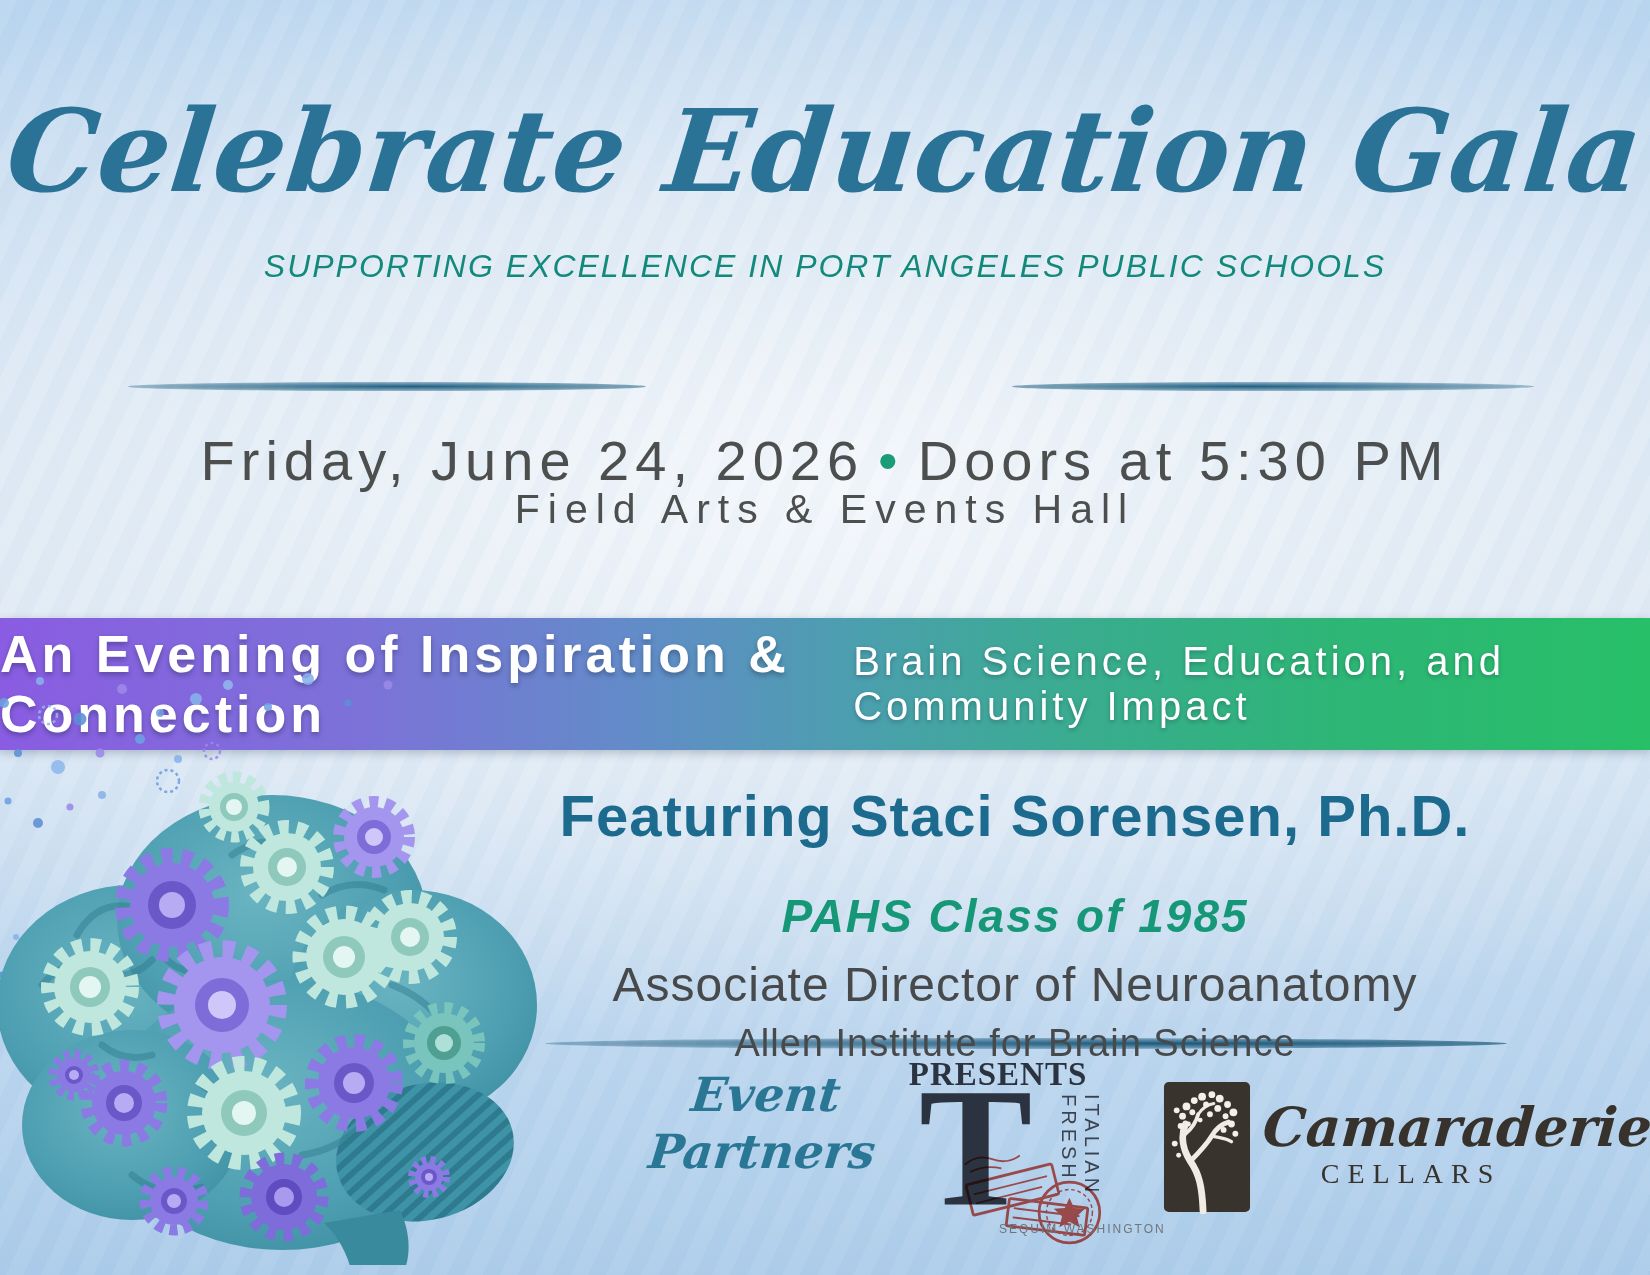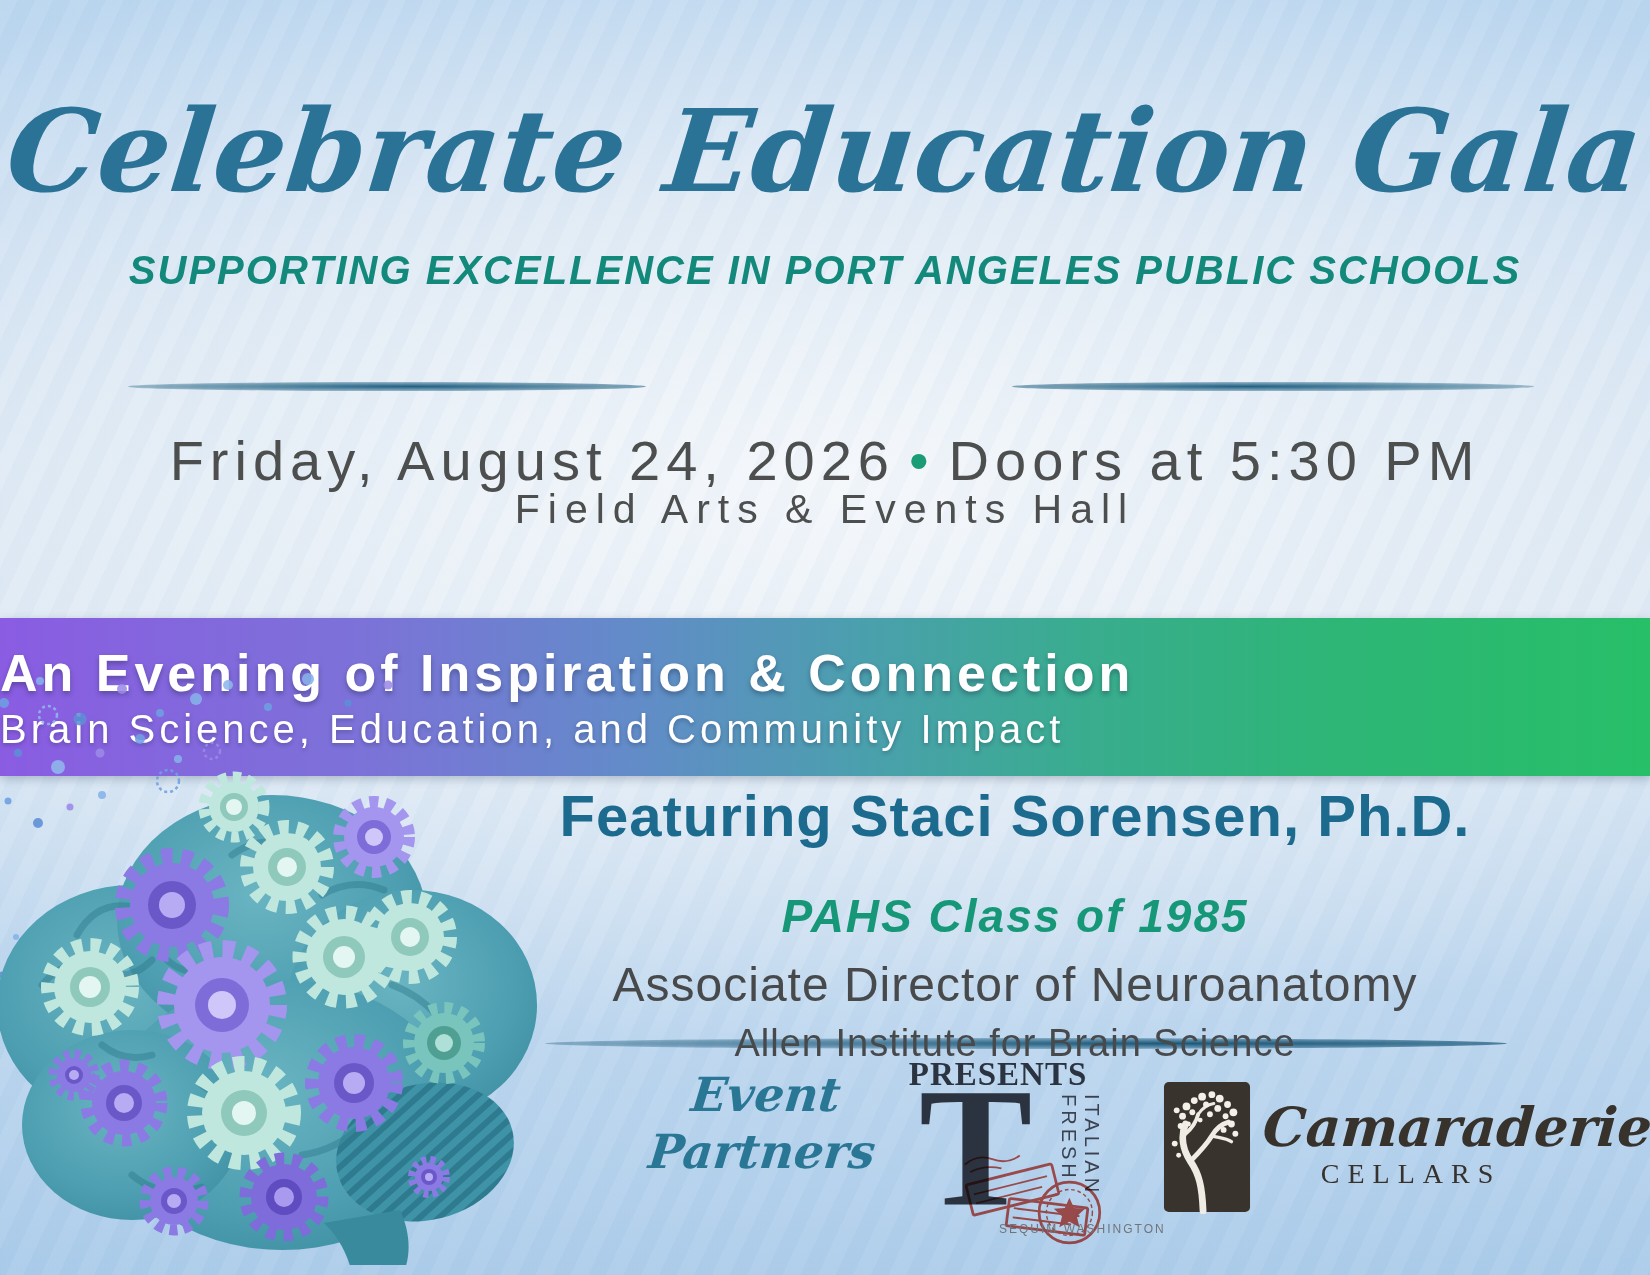--- a/index.html
+++ b/index.html
@@ -9,38 +9,38 @@
     background:
       repeating-linear-gradient(115deg, rgba(255,255,255,.05) 0 16px, rgba(140,175,210,.05) 16px 32px),
       radial-gradient(ellipse 130% 72% at 50% 38%, rgba(245,248,251,.96) 0%, rgba(228,237,246,.88) 32%, rgba(196,219,240,.45) 62%, rgba(0,0,0,0) 100%),
       linear-gradient(180deg, #b4d3ef 0%, #c7dcf1 16%, #e1ebf5 36%, #e9eef4 50%, #d5e4f2 62%, #b9d4ee 78%, #a8cae9 100%);
   }
   .center{position:absolute; left:0; width:100%; text-align:center;}
 
   .presents{top:50px; font-size:43px; letter-spacing:1px; color:#55595d;}
   .title{top:84px; color:var(--title_teal,#2b7396); font-family:"DejaVu Serif", serif; font-style:italic; font-weight:700; font-size:114px;}
   .title .skew{display:inline-block; transform:skewX(-6deg);}
-  .tagline{top:248px; color:var(--tagline_green,#12897b); font-size:40px; font-style:italic; font-weight:700; letter-spacing:2px;}
+  .tagline{top:248px; color:var(--tagline_green,#12897b); font-size:32px; font-style:italic; font-weight:400; letter-spacing:2px;}
 
   .lens{position:absolute; height:9px; border-radius:50%;}
   .lens-left{left:128px; top:382px; width:518px;
     background:radial-gradient(ellipse at 55% 50%, rgba(22,90,125,.95) 0%, rgba(22,90,125,.5) 58%, rgba(22,90,125,0) 100%);}
   .lens-right{left:1012px; top:382px; width:522px;
     background:radial-gradient(ellipse at 45% 50%, rgba(22,90,125,.95) 0%, rgba(22,90,125,.5) 58%, rgba(22,90,125,0) 100%);}
   .year{top:316px; font-size:118px; font-weight:700; color:var(--year_teal,#1f6f9c);}
   .year .squish{display:inline-block; transform:scaleX(.94);}
 
   .dateline{top:428px; font-size:56px; letter-spacing:6px; color:var(--text_gray,#4d4f4f); white-space:nowrap;}
   .dateline .bullet{color:var(--bullet_green,#1a9c77); padding:0 14px;}
   .venue{top:486px; font-size:41px; letter-spacing:8px; color:var(--text_gray,#4d4f4f);}
 
-  .banner{position:absolute; left:0; top:618px; width:100%; height:158px; z-index:1;
+  .banner{position:absolute; left:0; top:618px; width:100%; height:132px; z-index:1;
     background:linear-gradient(90deg,#8a5ce2 0%,#7c72d8 22%,#638bc9 38%,#4b9fae 52%,#3aac90 65%,#2eb577 80%,#27bf68 100%);
     box-shadow:0 3px 9px rgba(40,60,90,.28);
-    display:flex; flex-direction:column; justify-content:center; gap:4px;}
+    display:flex; align-items:center; justify-content:center; gap:4px;}
   .banner-title{color:#fff; font-size:52px; font-weight:700; letter-spacing:4px; text-shadow:0 3px 5px rgba(20,30,60,.35);}
   .banner-sub{color:#fff; font-size:40px; letter-spacing:4px; text-shadow:0 2px 4px rgba(20,30,60,.3);}
 
   .brain{position:absolute; left:-18px; top:655px; width:575px; height:610px; z-index:3;}
 
   .speaker{position:absolute; left:380px; right:0; top:782px; text-align:center; z-index:2;}
   .featuring{font-size:58px; font-weight:700; color:var(--speaker_teal,#1c6b8e); letter-spacing:1px;}
   .alum{margin-top:40px; font-size:46px; font-style:italic; font-weight:600; color:var(--alum_green,#169878); letter-spacing:2px;}
   .role{margin-top:14px; font-size:48px; color:#47494b; letter-spacing:1px;}
   .org{margin-top:10px; font-size:38px; color:#47494b; letter-spacing:1px;}
@@ -71,21 +71,21 @@
 <div class="flyer">
 
 
   <div class="center title"><span class="skew">Celebrate Education Gala</span></div>
 
   <div class="center tagline">SUPPORTING EXCELLENCE IN PORT ANGELES PUBLIC SCHOOLS</div>
 
   <div class="lens lens-left"></div>
   <div class="lens lens-right"></div>
 
-  <div class="center dateline"><span>Friday, August 24, 2026</span><span class="bullet">•</span><span>Doors at 5:30 PM</span></div>
+  <div class="center dateline"><span>Friday, June 24, 2026</span><span class="bullet">•</span><span>Doors at 5:30 PM</span></div>
 
   <div class="center venue">Field Arts &amp; Events Hall</div>
 
   <div class="banner">
     <div class="banner-title">An Evening of Inspiration &amp; Connection</div>
     <div class="banner-sub">Brain Science, Education, and Community Impact</div>
   </div>
 
   <svg class="brain" viewBox="0 0 575 610" xmlns="http://www.w3.org/2000/svg">
     <defs>

